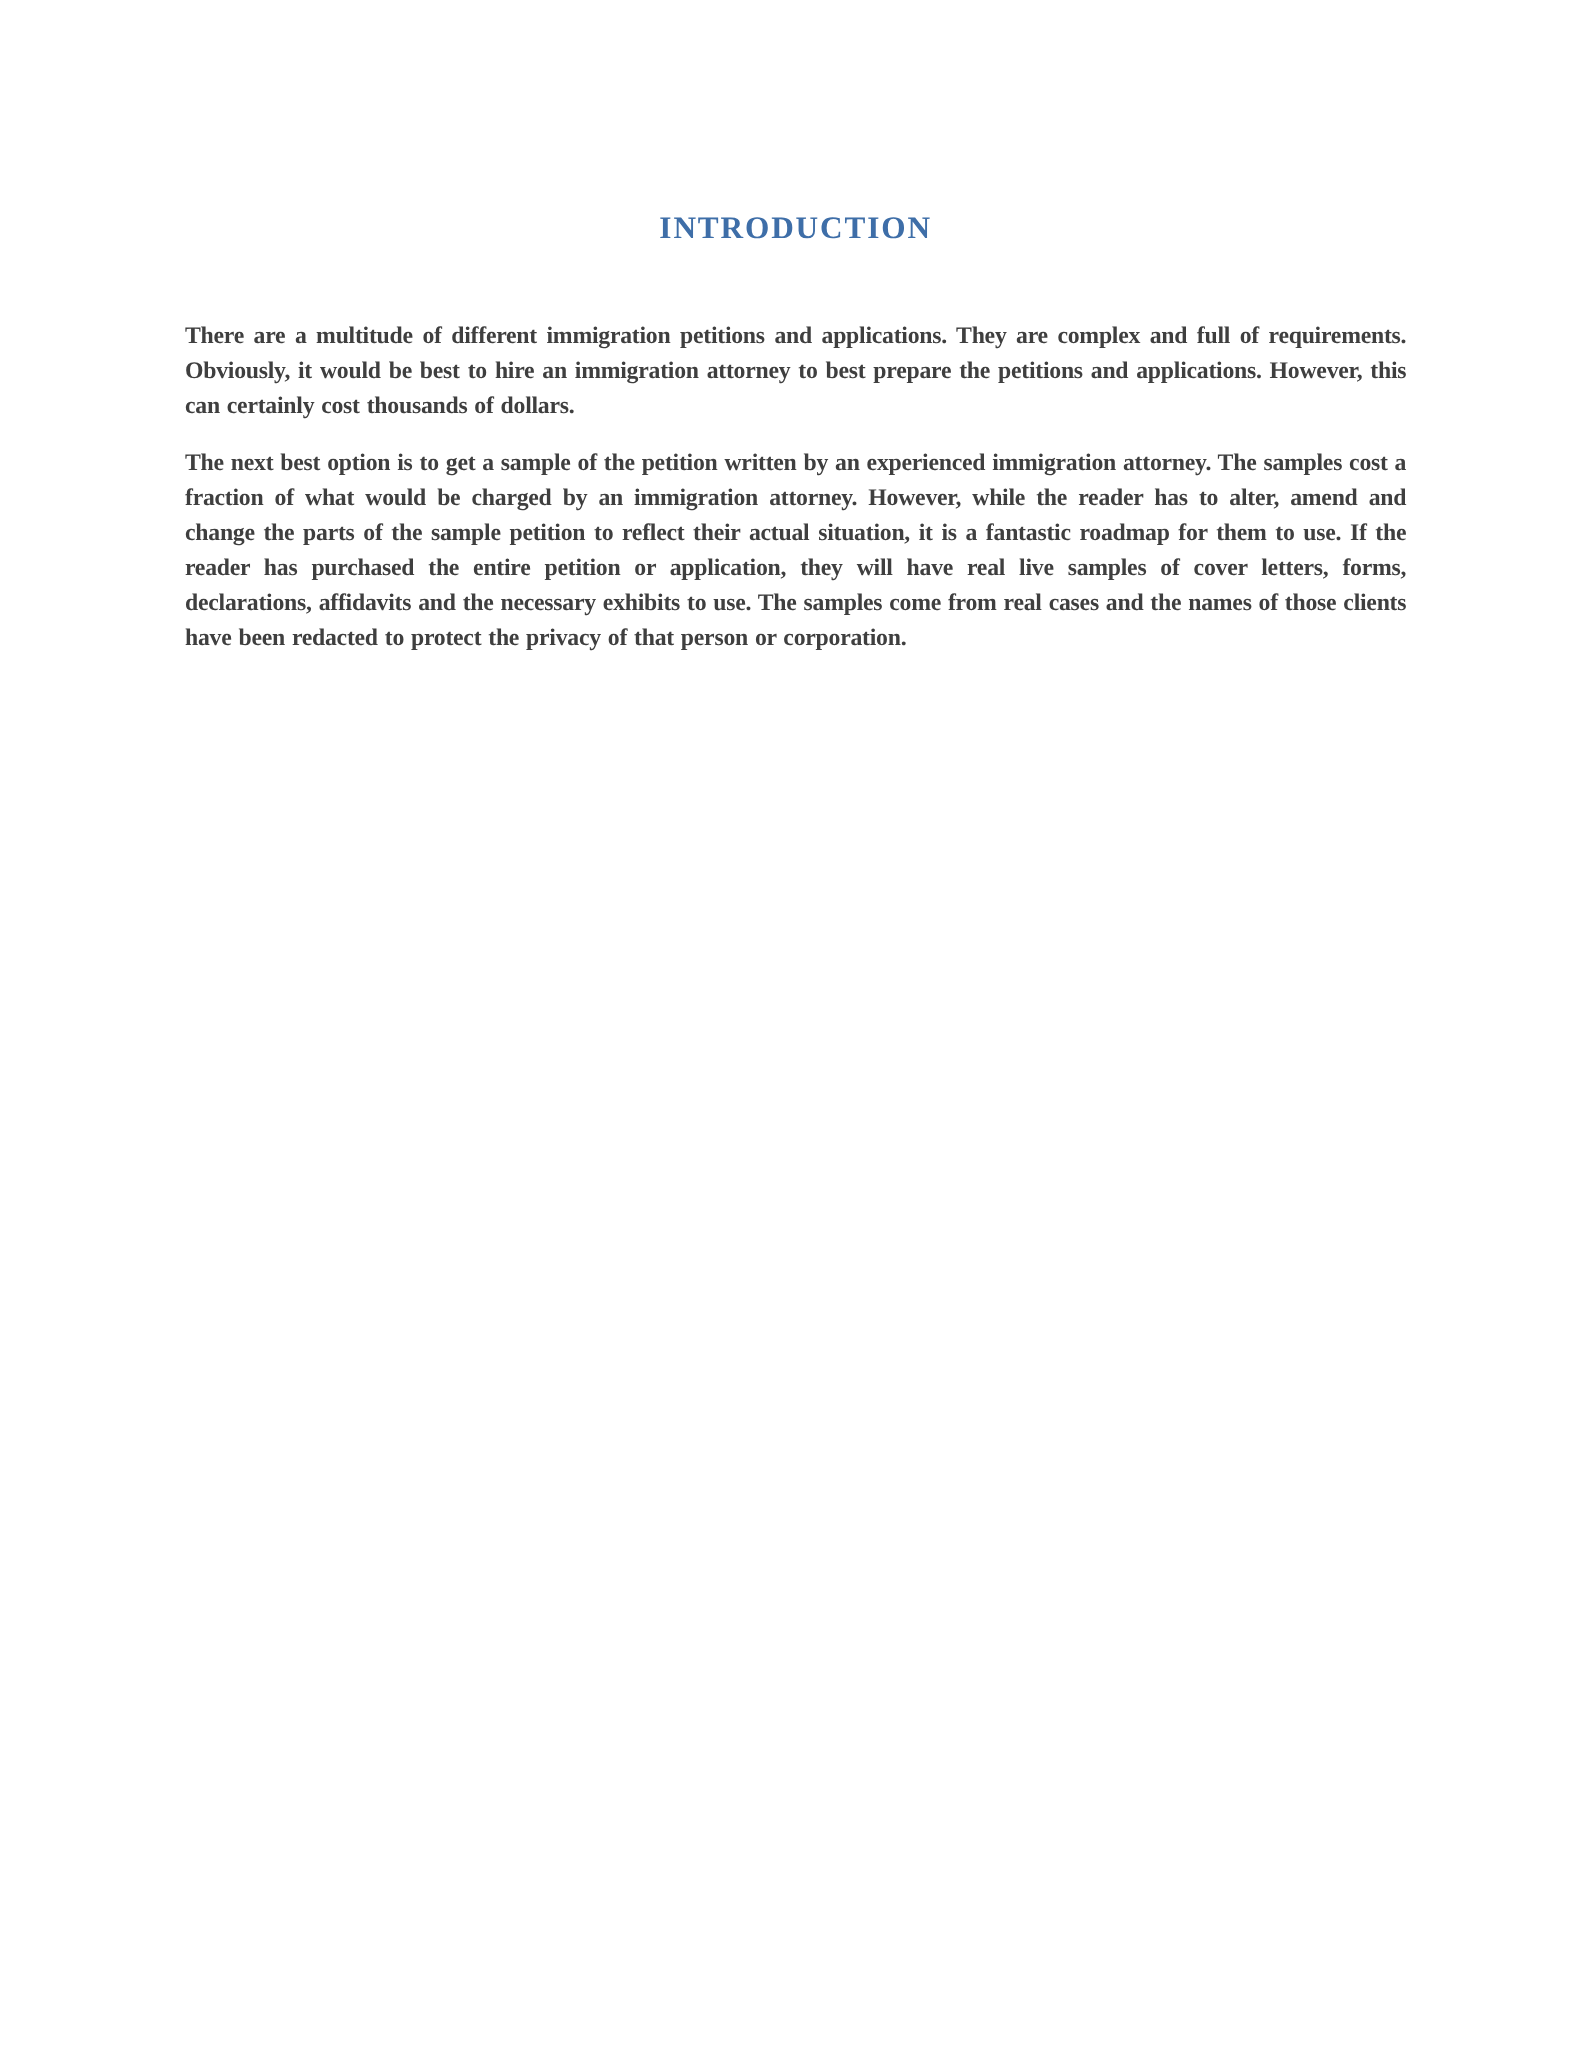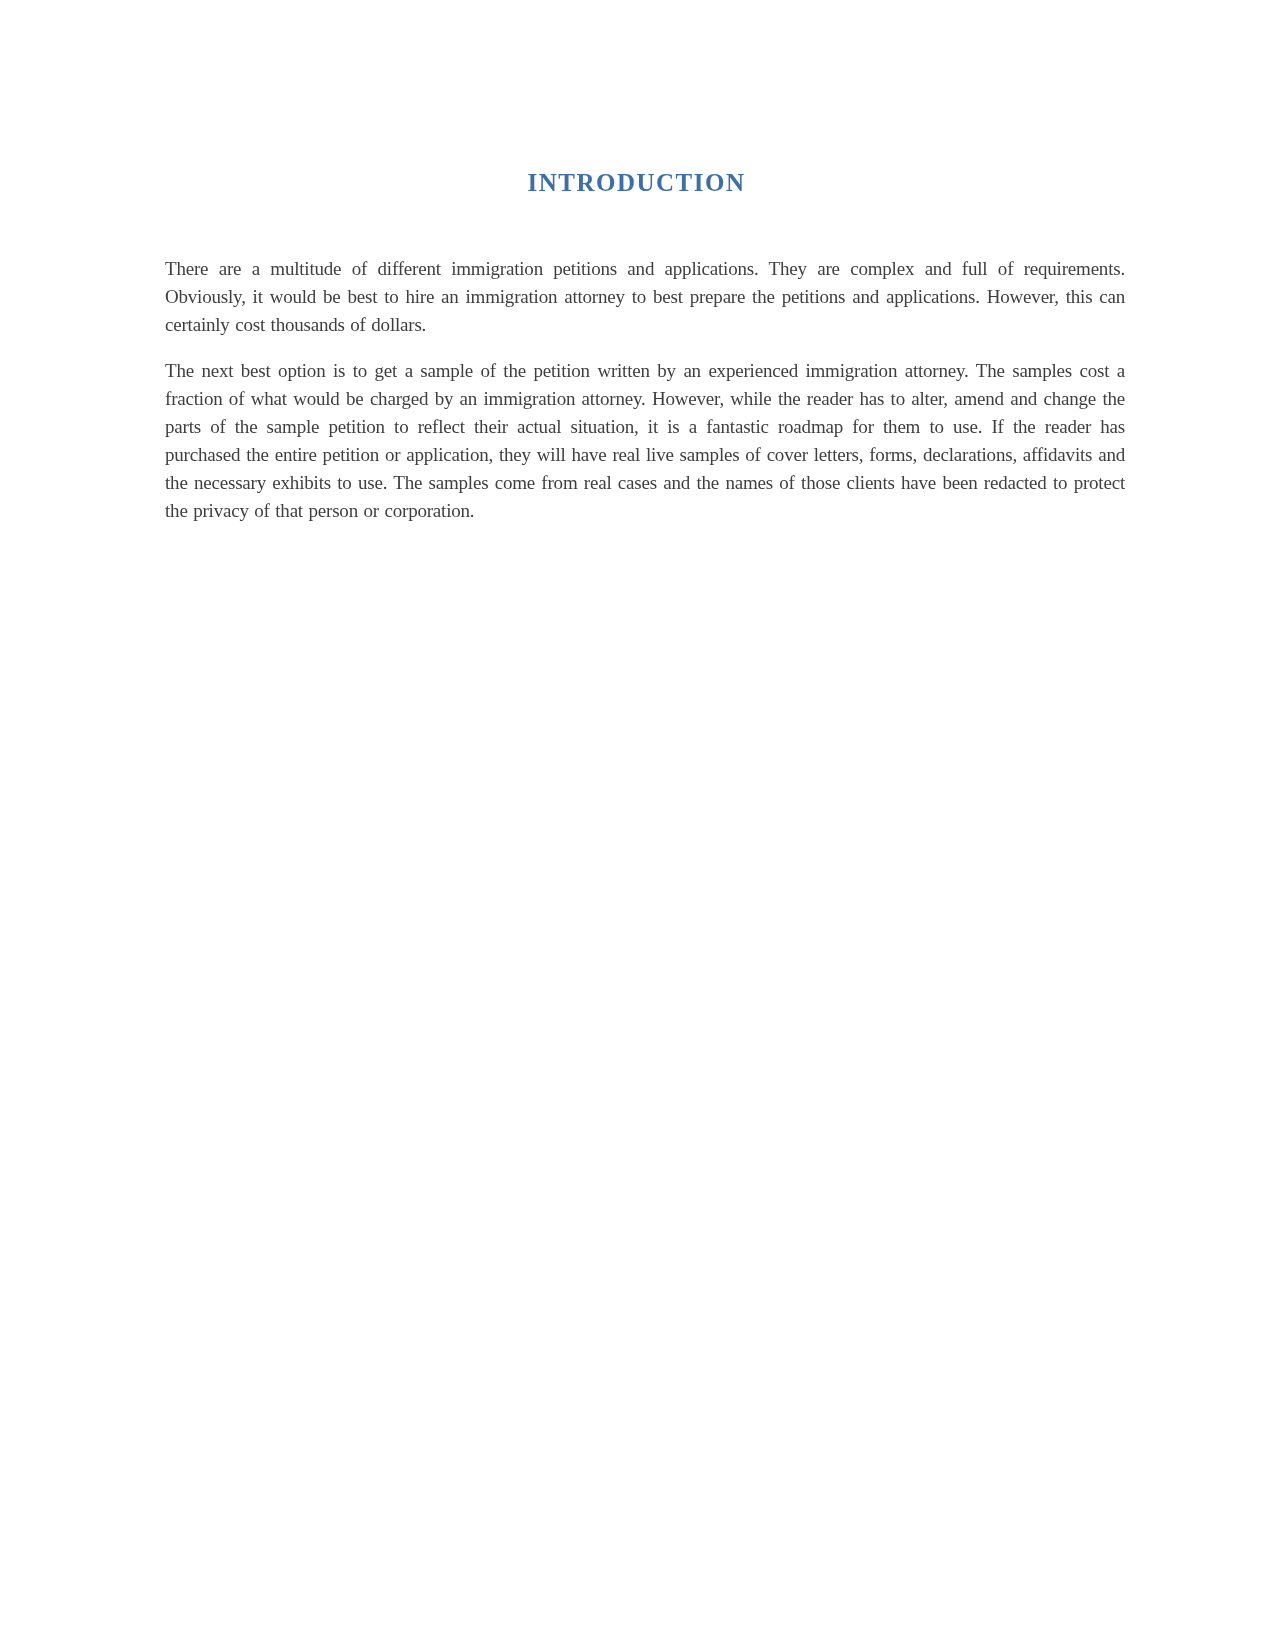--- a/index.html
+++ b/index.html
@@ -25,28 +25,29 @@
     font-weight: bold;
     font-size: 25px;
     line-height: 29px;
     letter-spacing: 1.5px;
     color: #3e6ea8;
   }
   .doc-body {
     width: 977px;
   }
   .doc-paragraph {
-    margin: 0 0 18px 17px;
+    margin: 0 0 18px 0;
     text-align: justify;
     font-family: "Liberation Serif", serif;
     font-size: 19px;
     line-height: 28px;
     letter-spacing: -0.2px;
     word-spacing: 1px;
     color: #3f3f3f;
+    font-weight: bold;
   }
 </style>
 </head>
 <body>
 
 <div class="page">
   <h1 class="doc-title">INTRODUCTION</h1>
   <div class="doc-body">
     <p class="doc-paragraph">There are a multitude of different immigration petitions and applications. They are complex and full of requirements. Obviously, it would be best to hire an immigration attorney to best prepare the petitions and applications. However, this can certainly cost thousands of dollars.</p>
     <p class="doc-paragraph">The next best option is to get a sample of the petition written by an experienced immigration attorney. The samples cost a fraction of what would be charged by an immigration attorney. However, while the reader has to alter, amend and change the parts of the sample petition to reflect their actual situation, it is a fantastic roadmap for them to use. If the reader has purchased the entire petition or application, they will have real live samples of cover letters, forms, declarations, affidavits and the necessary exhibits to use. The samples come from real cases and the names of those clients have been redacted to protect the privacy of that person or corporation.</p>

